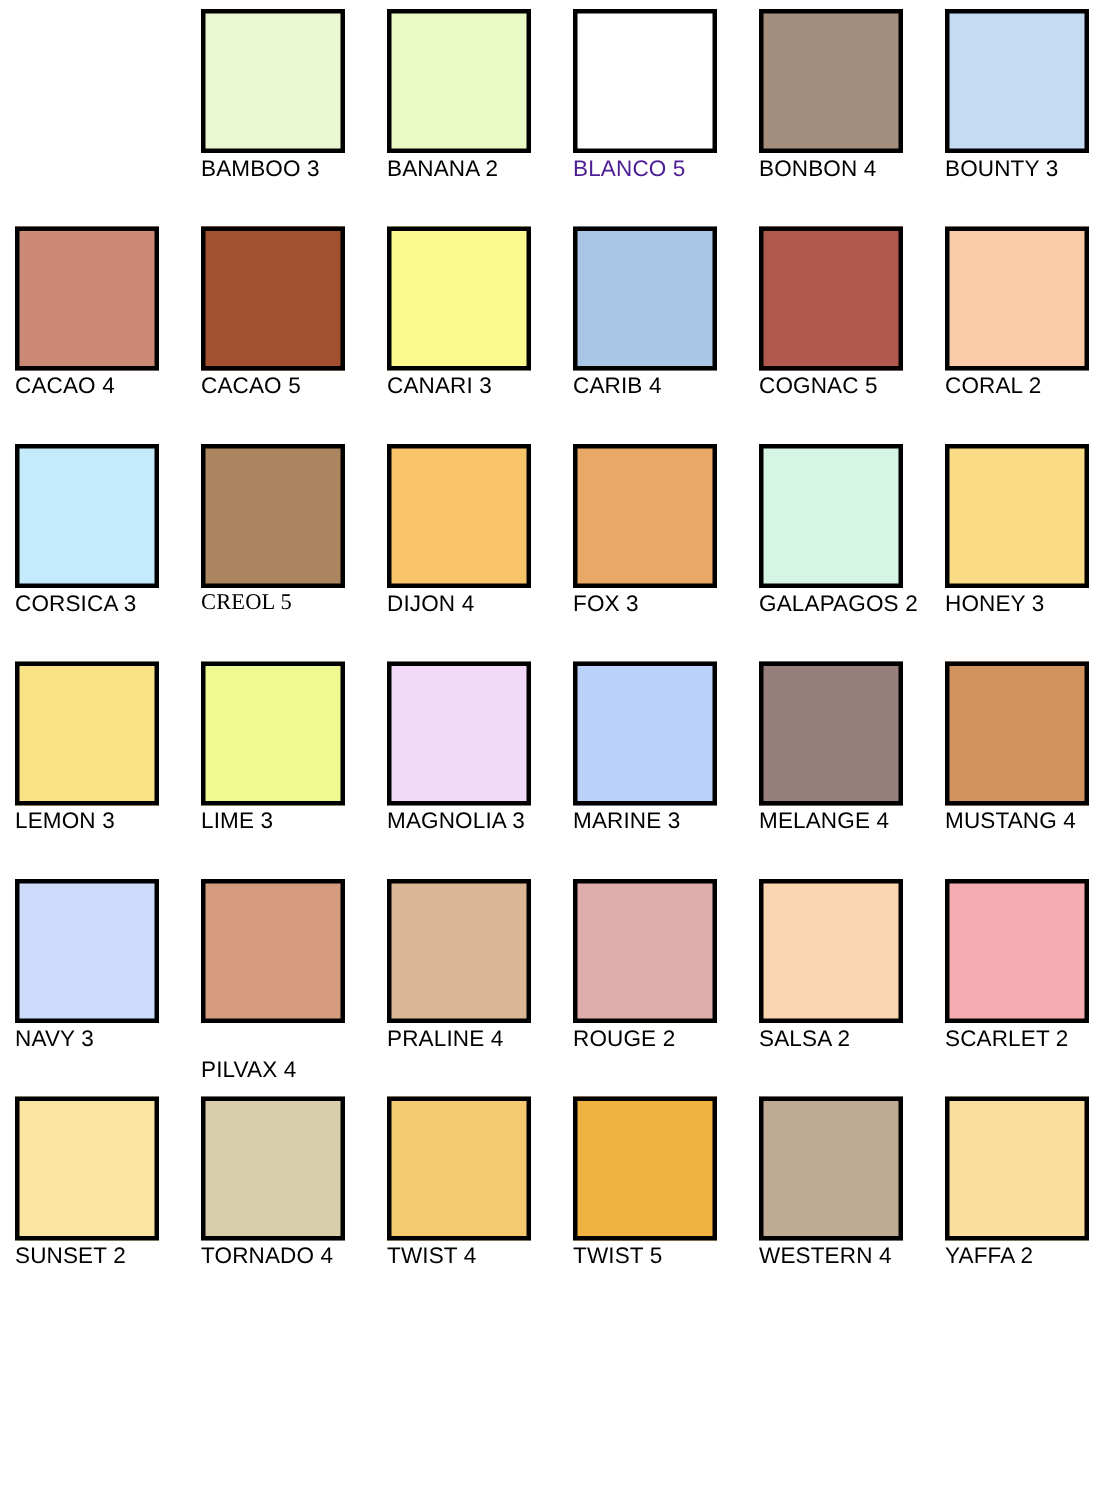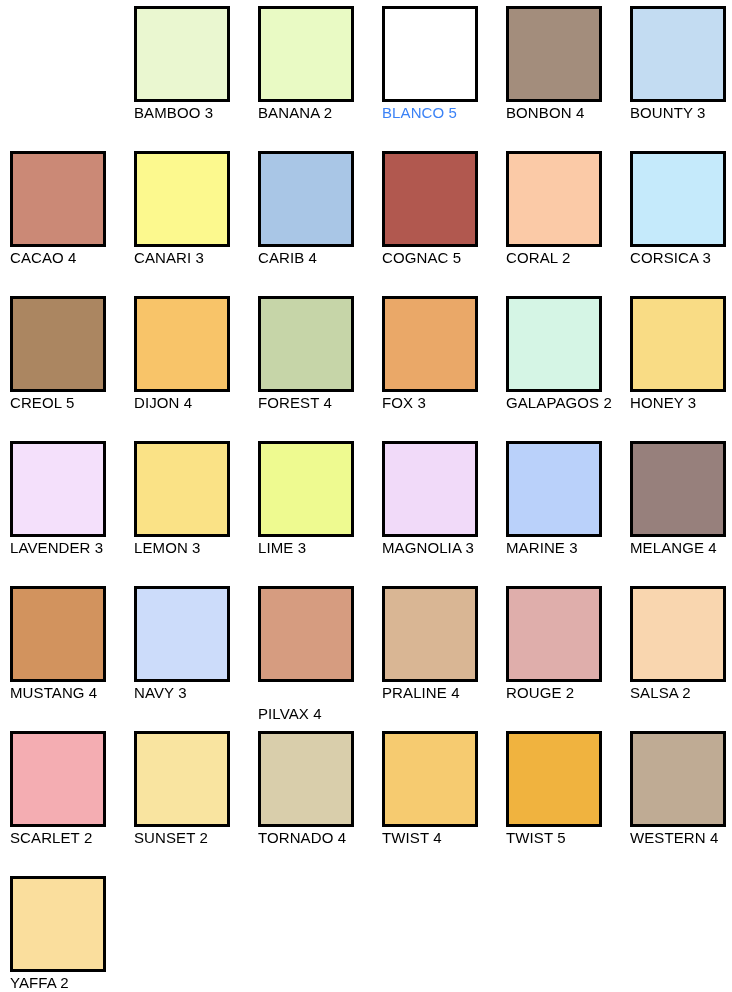--- a/index.html
+++ b/index.html
@@ -63,35 +63,39 @@
     <div class="swatch-cell">
       <div class="swatch-chip" style="background-color: rgb(234, 247, 208); border-color: rgb(0, 0, 0);"></div>
       <div class="swatch-label" style="color: rgb(0, 0, 0);">BAMBOO 3</div>
     </div>
     <div class="swatch-cell">
       <div class="swatch-chip" style="background-color: rgb(233, 250, 196); border-color: rgb(0, 0, 0);"></div>
       <div class="swatch-label" style="color: rgb(0, 0, 0);">BANANA 2</div>
     </div>
     <div class="swatch-cell">
       <div class="swatch-chip" style="background-color: rgb(255, 255, 255); border-color: rgb(0, 0, 0);"></div>
-      <div class="swatch-label" style="color: #3b82f6;">BLANCO 5</div>
+      <div class="swatch-label" style="color: #4c1d95;">BLANCO 5</div>
     </div>
     <div class="swatch-cell">
       <div class="swatch-chip" style="background-color: rgb(163, 141, 124); border-color: rgb(0, 0, 0);"></div>
       <div class="swatch-label" style="color: rgb(0, 0, 0);">BONBON 4</div>
     </div>
     <div class="swatch-cell">
       <div class="swatch-chip" style="background-color: rgb(195, 220, 242); border-color: rgb(0, 0, 0);"></div>
       <div class="swatch-label" style="color: rgb(0, 0, 0);">BOUNTY 3</div>
     </div>
     <div class="swatch-cell">
       <div class="swatch-chip" style="background-color: rgb(203, 137, 118); border-color: rgb(0, 0, 0);"></div>
       <div class="swatch-label" style="color: rgb(0, 0, 0);">CACAO 4</div>
     </div>
     <div class="swatch-cell">
+      <div class="swatch-chip" style="background-color: rgb(162, 80, 47); border-color: rgb(0, 0, 0);"></div>
+      <div class="swatch-label" style="color: rgb(0, 0, 0);">CACAO 5</div>
+    </div>
+    <div class="swatch-cell">
       <div class="swatch-chip" style="background-color: rgb(252, 249, 142); border-color: rgb(0, 0, 0);"></div>
       <div class="swatch-label" style="color: rgb(0, 0, 0);">CANARI 3</div>
     </div>
     <div class="swatch-cell">
       <div class="swatch-chip" style="background-color: rgb(169, 198, 230); border-color: rgb(0, 0, 0);"></div>
       <div class="swatch-label" style="color: rgb(0, 0, 0);">CARIB 4</div>
     </div>
     <div class="swatch-cell">
       <div class="swatch-chip" style="background-color: rgb(177, 88, 79); border-color: rgb(0, 0, 0);"></div>
       <div class="swatch-label" style="color: rgb(0, 0, 0);">COGNAC 5</div>
@@ -99,45 +103,37 @@
     <div class="swatch-cell">
       <div class="swatch-chip" style="background-color: rgb(251, 202, 167); border-color: rgb(0, 0, 0);"></div>
       <div class="swatch-label" style="color: rgb(0, 0, 0);">CORAL 2</div>
     </div>
     <div class="swatch-cell">
       <div class="swatch-chip" style="background-color: rgb(197, 234, 251); border-color: rgb(0, 0, 0);"></div>
       <div class="swatch-label" style="color: rgb(0, 0, 0);">CORSICA 3</div>
     </div>
     <div class="swatch-cell">
       <div class="swatch-chip" style="background-color: rgb(171, 134, 97); border-color: rgb(0, 0, 0);"></div>
-      <div class="swatch-label" style="color: rgb(0, 0, 0);">CREOL 5</div>
+      <div class="swatch-label" style="color: rgb(0, 0, 0); font-family: Liberation Serif, serif;">CREOL 5</div>
     </div>
     <div class="swatch-cell">
       <div class="swatch-chip" style="background-color: rgb(248, 196, 105); border-color: rgb(0, 0, 0);"></div>
       <div class="swatch-label" style="color: rgb(0, 0, 0);">DIJON 4</div>
     </div>
     <div class="swatch-cell">
-      <div class="swatch-chip" style="background-color: rgb(198, 213, 168); border-color: rgb(0, 0, 0);"></div>
-      <div class="swatch-label" style="color: rgb(0, 0, 0);">FOREST 4</div>
-    </div>
-    <div class="swatch-cell">
       <div class="swatch-chip" style="background-color: rgb(234, 168, 104); border-color: rgb(0, 0, 0);"></div>
       <div class="swatch-label" style="color: rgb(0, 0, 0);">FOX 3</div>
     </div>
     <div class="swatch-cell">
       <div class="swatch-chip" style="background-color: rgb(213, 245, 229); border-color: rgb(0, 0, 0);"></div>
       <div class="swatch-label" style="color: rgb(0, 0, 0);">GALAPAGOS 2</div>
     </div>
     <div class="swatch-cell">
       <div class="swatch-chip" style="background-color: rgb(249, 220, 133); border-color: rgb(0, 0, 0);"></div>
       <div class="swatch-label" style="color: rgb(0, 0, 0);">HONEY 3</div>
-    </div>
-    <div class="swatch-cell">
-      <div class="swatch-chip" style="background-color: rgb(244, 224, 251); border-color: rgb(0, 0, 0);"></div>
-      <div class="swatch-label" style="color: rgb(0, 0, 0);">LAVENDER 3</div>
     </div>
     <div class="swatch-cell">
       <div class="swatch-chip" style="background-color: rgb(250, 226, 134); border-color: rgb(0, 0, 0);"></div>
       <div class="swatch-label" style="color: rgb(0, 0, 0);">LEMON 3</div>
     </div>
     <div class="swatch-cell">
       <div class="swatch-chip" style="background-color: rgb(238, 250, 144); border-color: rgb(0, 0, 0);"></div>
       <div class="swatch-label" style="color: rgb(0, 0, 0);">LIME 3</div>
     </div>
     <div class="swatch-cell">

